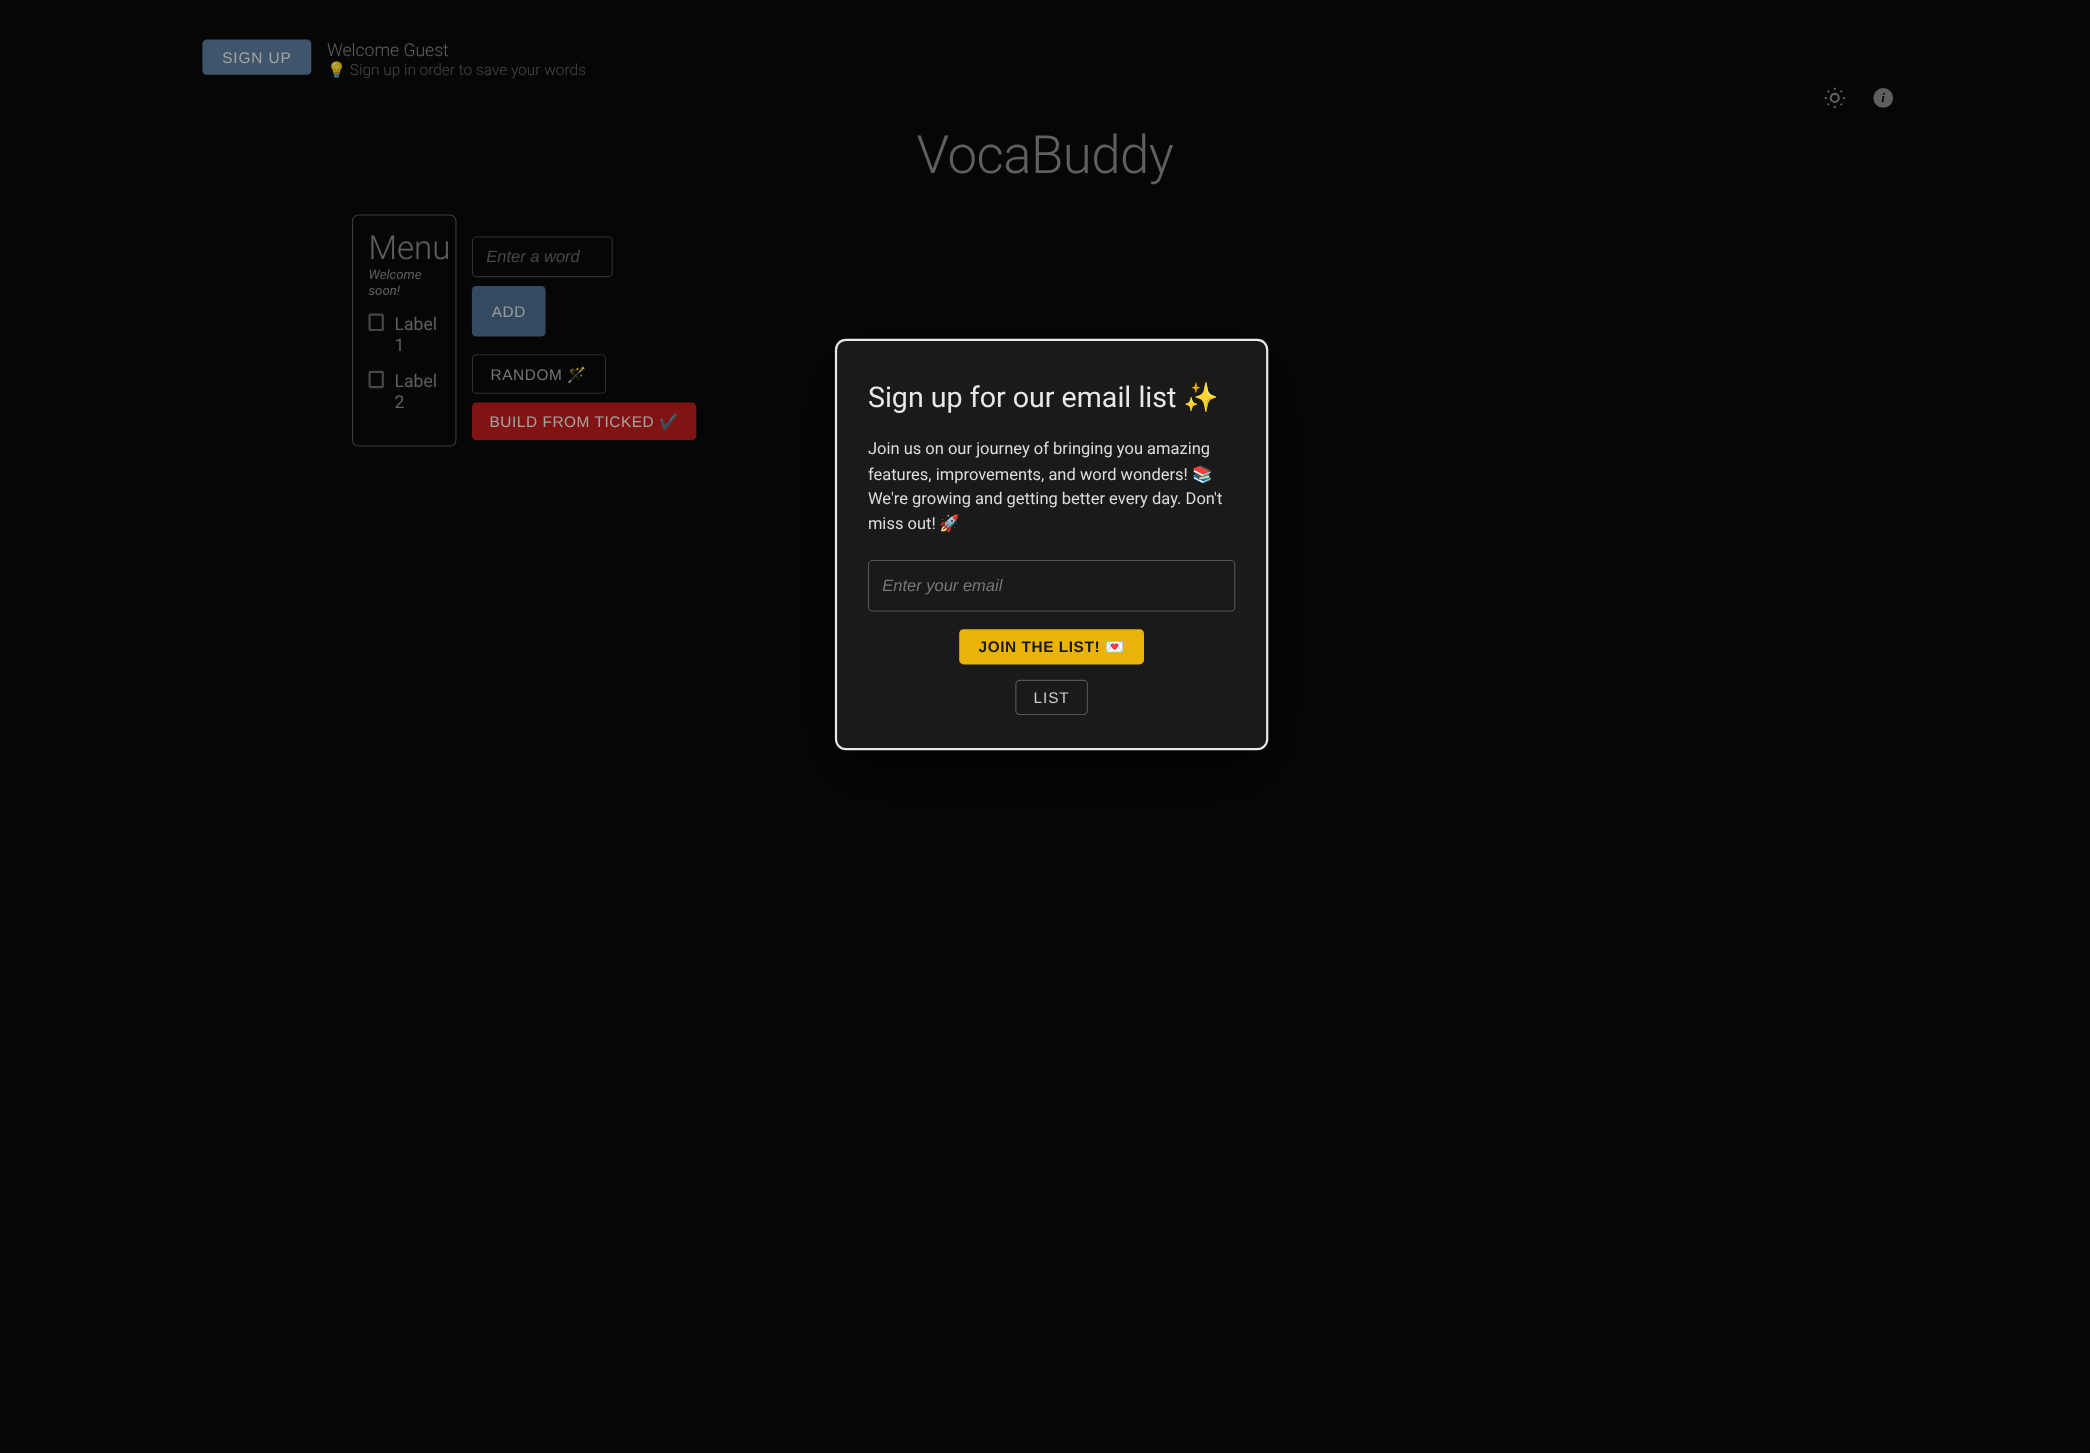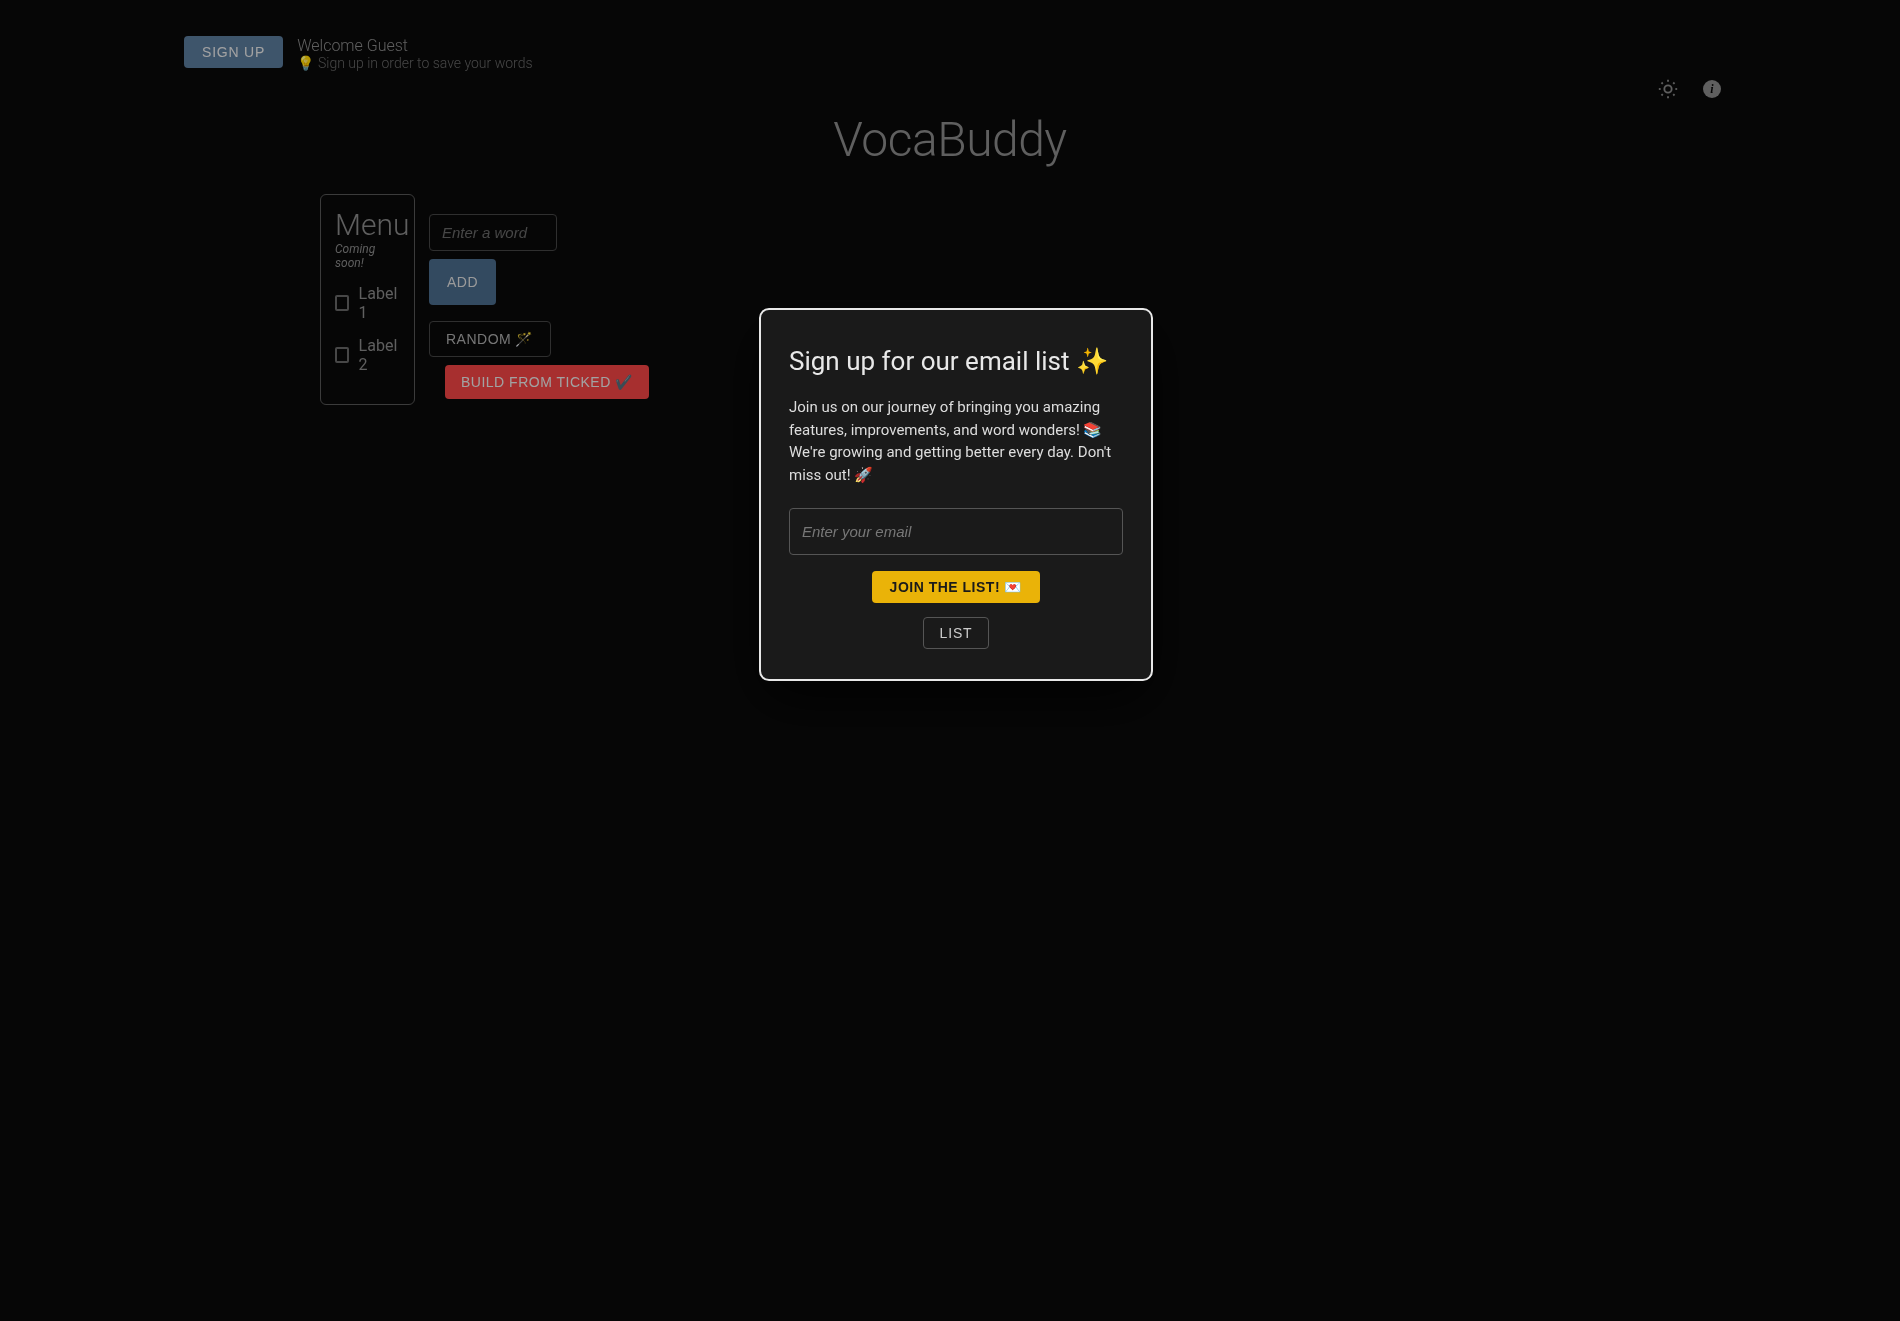--- a/index.html
+++ b/index.html
@@ -136,21 +136,20 @@
     
     .menu-subtitle {
       font-size: 12px;
       color: #888;
       font-style: italic;
       margin-bottom: 10px;
     }
     
     .menu-item {
       display: flex;
-      align-items: center;
       gap: 10px;
       margin-top: 14px;
     }
     
     .checkbox {
       width: 16px;
       height: 16px;
       border: 2px solid #666;
       border-radius: 2px;
     }
@@ -205,29 +204,28 @@
       border: 1px solid #444;
       color: #aaa;
       padding: 9px 16px;
       font-size: 14px;
       letter-spacing: 0.5px;
       border-radius: 4px;
       cursor: pointer;
     }
     
     .build-btn {
-      background-color: #ef4444;
+      background-color: #b91c1c;
       color: #e8e8e8;
       border: none;
       padding: 9px 16px;
       font-size: 14px;
       letter-spacing: 0.5px;
       border-radius: 4px;
       cursor: pointer;
-      margin-left: 16px;
     }
     
     .modal {
       position: fixed;
       top: 308px;
       left: 50%;
       transform: translateX(-191px);
       width: 394px;
       background: #1a1a1a;
       border: 2px solid #e8e8e8;
@@ -328,21 +326,21 @@
   </div>
 </div>
 
 <div class="title-section">
   <div class="app-title">VocaBuddy</div>
 </div>
 
 <div class="main-row">
   <div class="menu-panel">
     <div class="menu-title">Menu</div>
-    <div class="menu-subtitle">Coming soon!</div>
+    <div class="menu-subtitle">Welcome soon!</div>
     <div class="menu-item">
       <div class="checkbox"></div>
       <span class="menu-label">Label 1</span>
     </div>
     <div class="menu-item">
       <div class="checkbox"></div>
       <span class="menu-label">Label 2</span>
     </div>
   </div>
 

